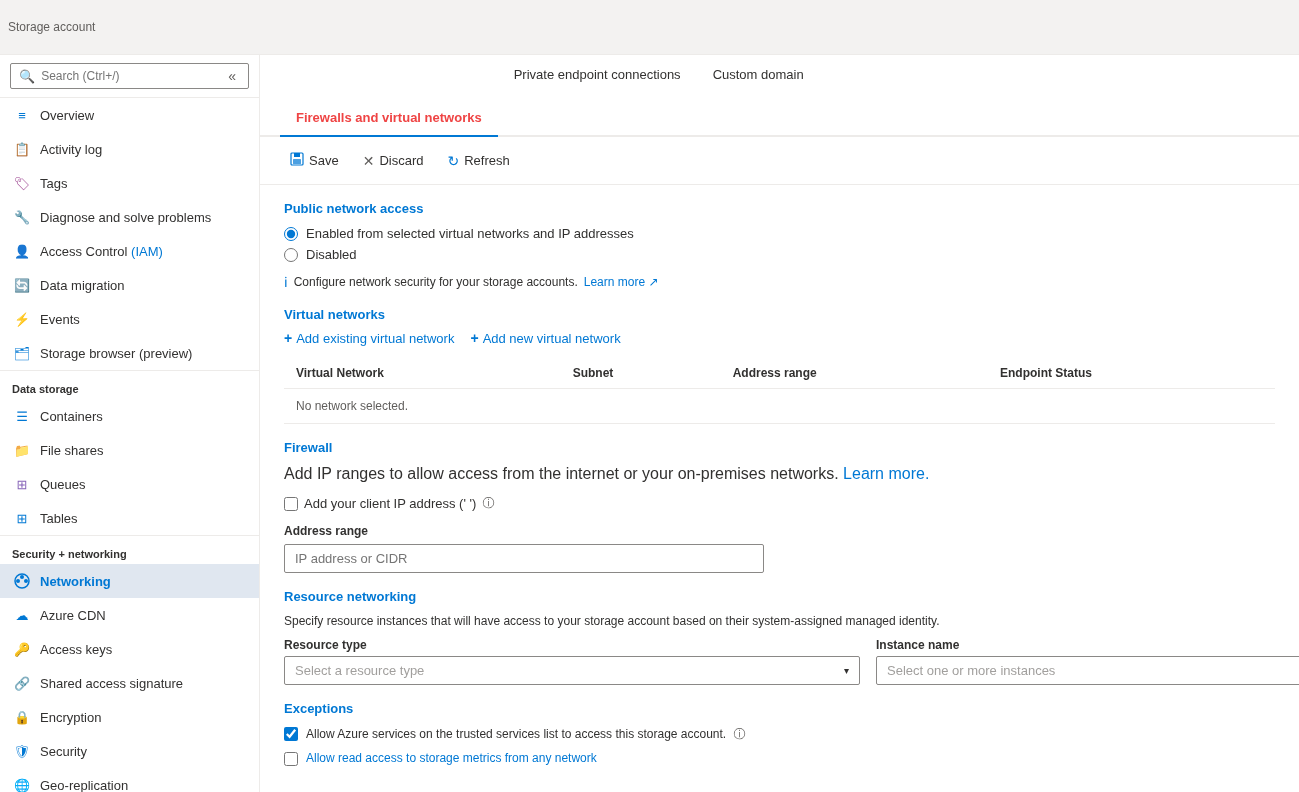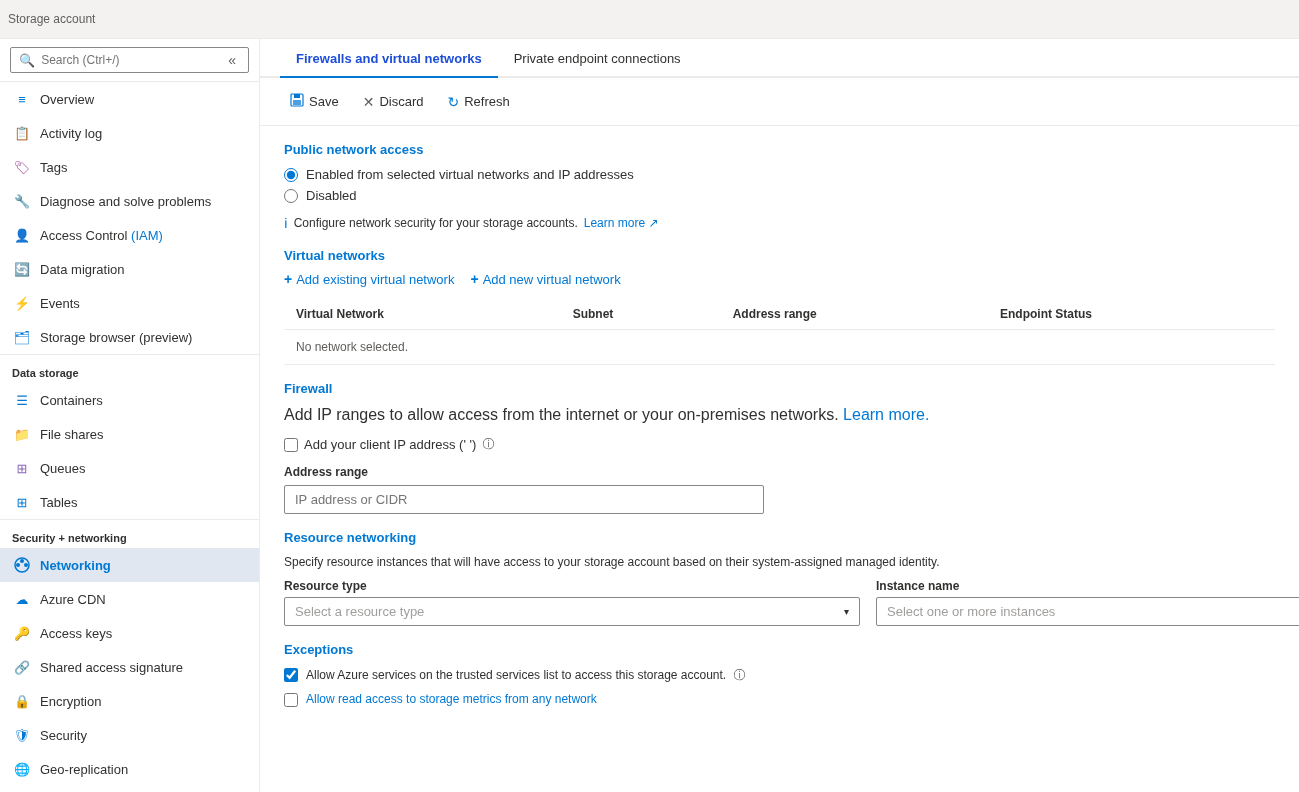--- a/index.html
+++ b/index.html
@@ -1,33 +1,33 @@
 <!DOCTYPE html>
 <html><head>
   <meta charset="utf-8">
   <style>
     * { box-sizing: border-box; margin: 0; padding: 0; }
     body { font-family: 'Segoe UI', sans-serif; font-size: 13px; color: #323130; background: #fff; display: flex; flex-direction: column; height: 792px; overflow: hidden; }
-    .top-bar { background: #f3f2f1; padding: 12px 8px; font-size: 12px; color: #605e5c; border-bottom: 1px solid #edebe9; }
+    .top-bar { background: #f3f2f1; padding: 20px 8px; font-size: 12px; color: #605e5c; border-bottom: 1px solid #edebe9; }
     .main-layout { display: flex; flex: 1; overflow: hidden; }
     .sidebar { width: 260px; min-width: 260px; background: #fff; border-right: 1px solid #edebe9; display: flex; flex-direction: column; overflow-y: auto; }
     .sidebar-search { padding: 8px 10px; border-bottom: 1px solid #edebe9; }
     .sidebar-search-box { display: flex; align-items: center; border: 1px solid #8a8886; border-radius: 2px; padding: 4px 8px; width: 100%; background: #fff; }
     .sidebar-search-box input { border: none; outline: none; font-size: 12px; flex: 1; background: transparent; color: #323130; }
     .sidebar-search-box .search-icon { color: #605e5c; margin-right: 6px; font-size: 13px; }
     .collapse-btn { margin-left: auto; cursor: pointer; color: #605e5c; font-size: 14px; padding: 0 4px; }
     .sidebar-scroll { flex: 1; overflow-y: auto; padding-bottom: 8px; }
     .sidebar-item { display: flex; align-items: center; padding: 7px 12px; cursor: pointer; color: #323130; font-size: 13px; position: relative; }
     .sidebar-item.active { background: #e0e7f0; color: #0078d4; font-weight: 600; }
     .sidebar-item .item-icon { width: 20px; height: 20px; margin-right: 8px; display: flex; align-items: center; justify-content: center; flex-shrink: 0; }
     .sidebar-section-label { padding: 12px 12px 4px; font-size: 11px; font-weight: 700; color: #323130; text-transform: none; border-top: 1px solid #edebe9; }
     .content { flex: 1; overflow-y: auto; padding: 0; display: flex; flex-direction: column; }
     .tabs-bar { border-bottom: 2px solid #edebe9; padding: 0 20px; display: flex; gap: 0; }
     .tab { padding: 12px 16px 10px; font-size: 13px; cursor: pointer; color: #323130; border-bottom: 2px solid transparent; margin-bottom: -2px; white-space: nowrap; }
-    .tab.active { color: #1d4ed8; border-bottom: 2px solid #0078d4; font-weight: 600; }
+    .tab.active { color: #ef4444; border-bottom: 2px solid #0078d4; font-weight: 600; margin-top: 43px; }
     .toolbar { display: flex; align-items: center; padding: 10px 20px; gap: 4px; border-bottom: 1px solid #edebe9; }
     .toolbar-btn { display: flex; align-items: center; gap: 5px; padding: 5px 10px; font-size: 13px; cursor: pointer; color: #323130; background: transparent; border: none; border-radius: 2px; }
     .toolbar-btn .btn-icon { font-size: 14px; color: #0078d4; }
     .main-content { padding: 16px 24px; flex: 1; overflow-y: auto; }
     .section-title { font-size: 13px; font-weight: 600; color: #0078d4; margin-bottom: 10px; }
     .radio-group { display: flex; flex-direction: column; gap: 6px; margin-bottom: 10px; }
     .radio-item { display: flex; align-items: center; gap: 8px; font-size: 13px; cursor: pointer; }
     .radio-item input[type="radio"] { accent-color: #0078d4; width: 14px; height: 14px; }
     .info-row { display: flex; align-items: center; gap: 6px; margin-bottom: 16px; font-size: 12px; color: #323130; }
     .info-icon { color: #0078d4; font-size: 14px; }
@@ -192,20 +192,21 @@
         <span>Geo-replication</span>
       </div>
     </div>
   </div>
 
   <div class="content">
 
     <div class="tabs-bar">
       <div class="tab active">Firewalls and virtual networks</div>
       <div class="tab">Private endpoint connections</div>
+      <div class="tab">Custom domain</div>
     </div>
 
     <div class="toolbar">
       <button class="toolbar-btn">
         <span class="btn-icon">
           <svg width="14" height="14" viewBox="0 0 14 14" fill="none">
               <rect x="1" y="1" width="12" height="12" rx="1" stroke="#0078d4" stroke-width="1.2"></rect>
               <rect x="4" y="1" width="6" height="4" fill="#0078d4"></rect>
               <rect x="3" y="7" width="8" height="5" rx="0.5" fill="#0078d4" opacity="0.7"></rect>
             </svg>

